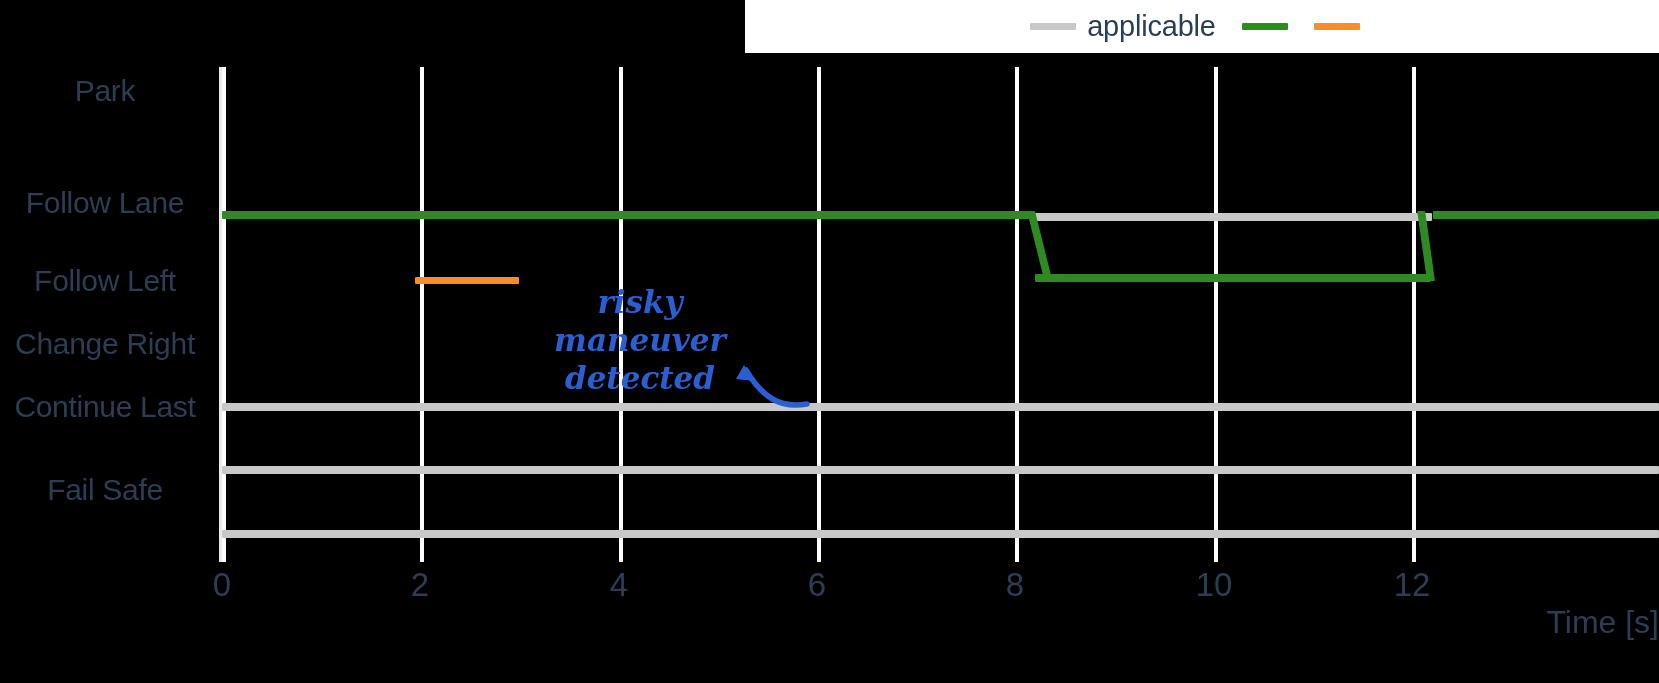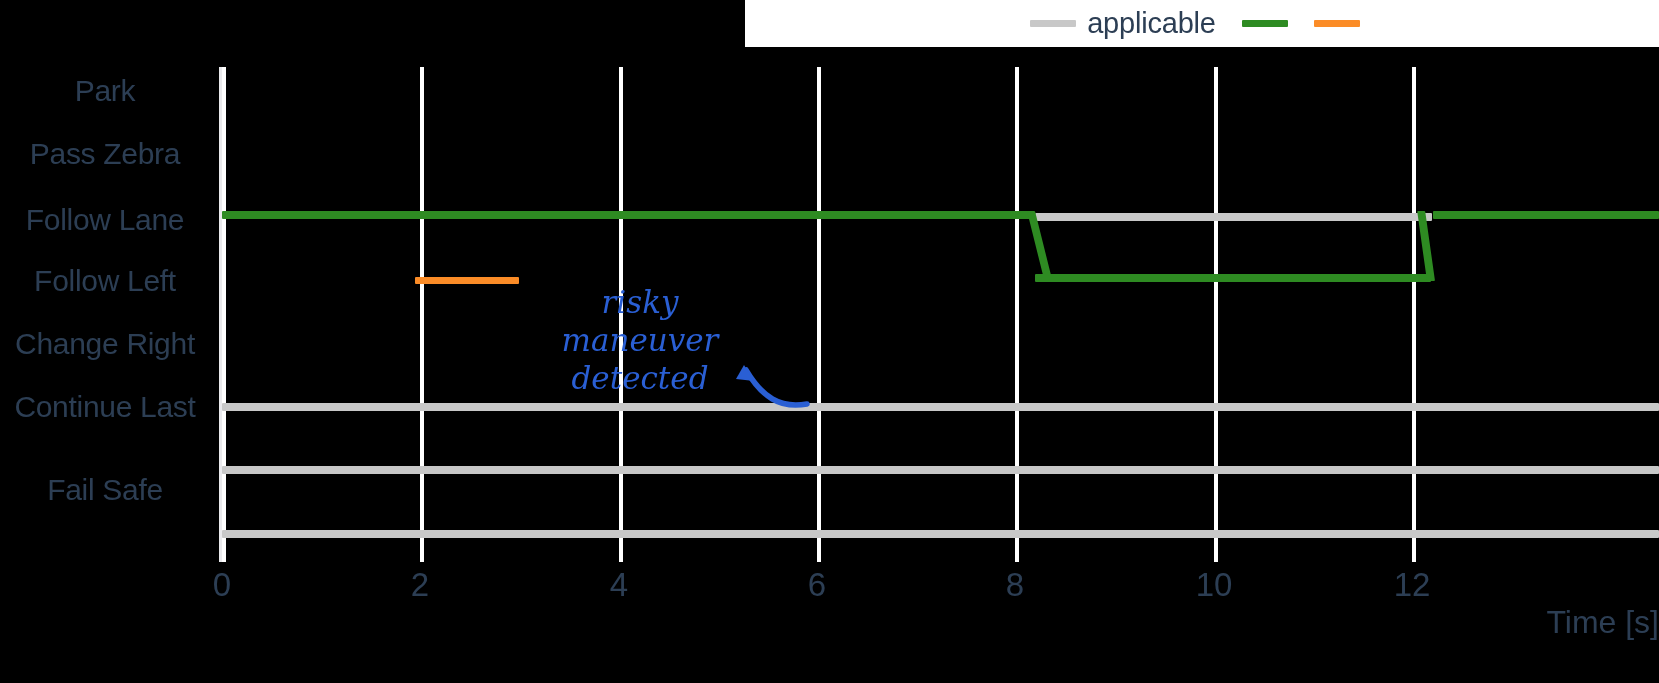--- a/index.html
+++ b/index.html
@@ -15,21 +15,21 @@
     overflow: hidden;
     font-family: "Liberation Sans", sans-serif;
   }
 
   
   #legend {
     position: absolute;
     left: 745px;
     top: 0px;
     width: 914px;
-    height: 47px;
+    height: 53px;
     background: #ffffff;
     display: flex;
     align-items: center;
     justify-content: center;
     gap: 26px;
     box-sizing: border-box;
     padding: 0 14px 0 0;
   }
   .legend-entry {
     display: flex;
@@ -131,21 +131,21 @@
 
   
   #annotation-text {
     position: absolute;
     left: 550px;
     top: 283px;
     width: 180px;
     text-align: center;
     font-family: "DejaVu Serif", serif;
     font-style: italic;
-    font-weight: normal;
+    font-weight: bold;
     font-size: 31px;
     line-height: 38px;
     color: #2a5fd4;
   }
   #annotation-arrow {
     position: absolute;
     left: 470px;
     top: 290px;
     width: 120px;
     height: 80px;
@@ -165,22 +165,21 @@
     <div class="legend-entry">
       <span class="legend-swatch" style="background:#2e8b22"></span>
     </div>
     <div class="legend-entry">
       <span class="legend-swatch" style="background:#fb8c27"></span>
     </div>
   </div>
 
   <div id="ylabels-wrap">
     <div class="ylabel" style="top:24px">Park</div>
-    <div class="ylabel" style="top:87px">Pass Zebra</div>
-    <div class="ylabel" style="top:153px">Follow Lane</div>
+    <div class="ylabel" style="top:136px">Follow Lane</div>
     <div class="ylabel" style="top:214px">Follow Left</div>
     <div class="ylabel" style="top:277px">Change Right</div>
     <div class="ylabel" style="top:340px">Continue Last</div>
     <div class="ylabel" style="top:423px">Fail Safe</div>
   </div>
 
   <div id="y-axis-spine"></div>
 
   <div id="plot">
 

